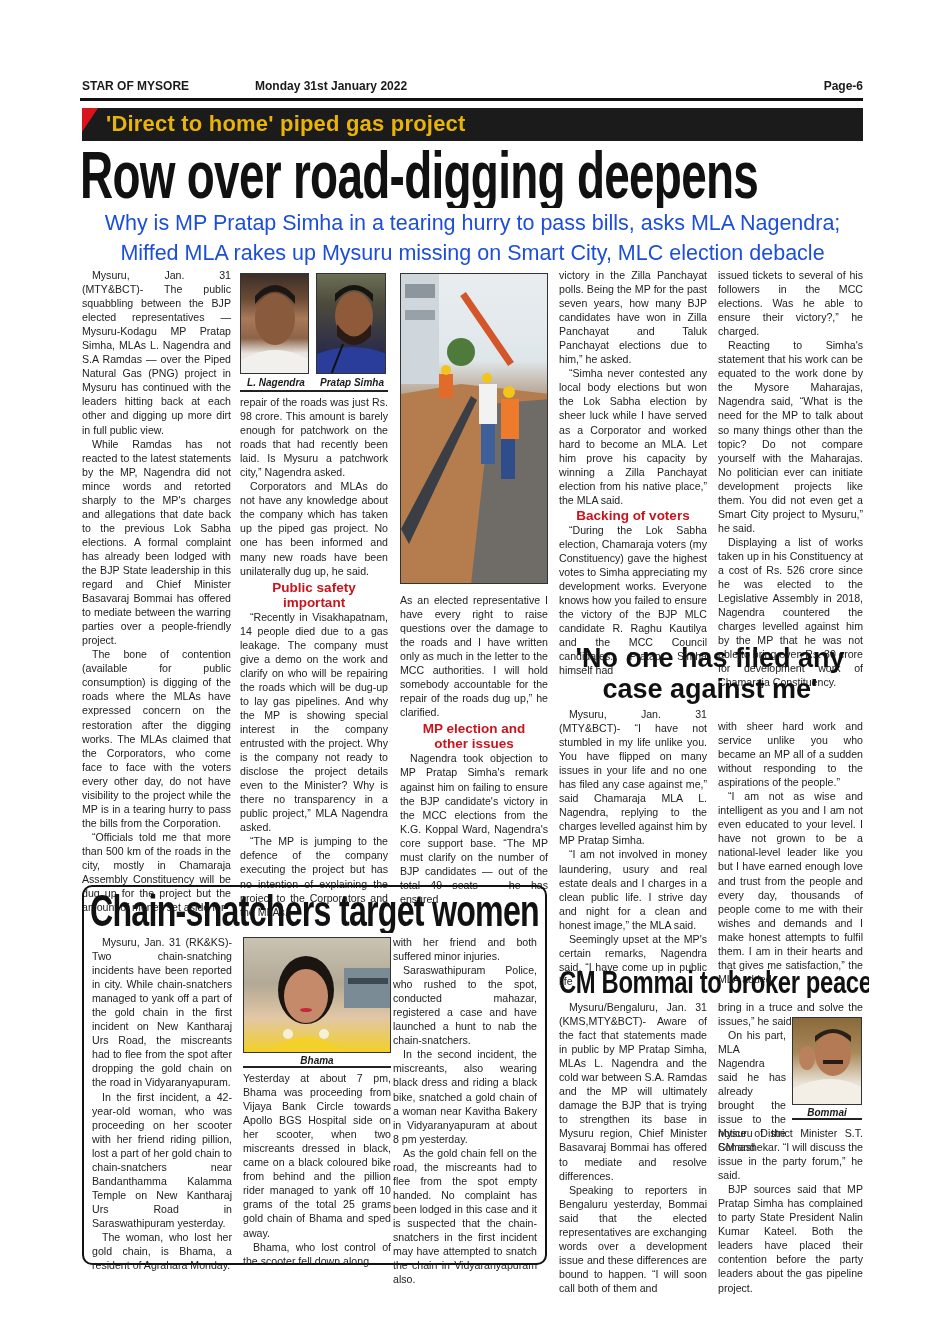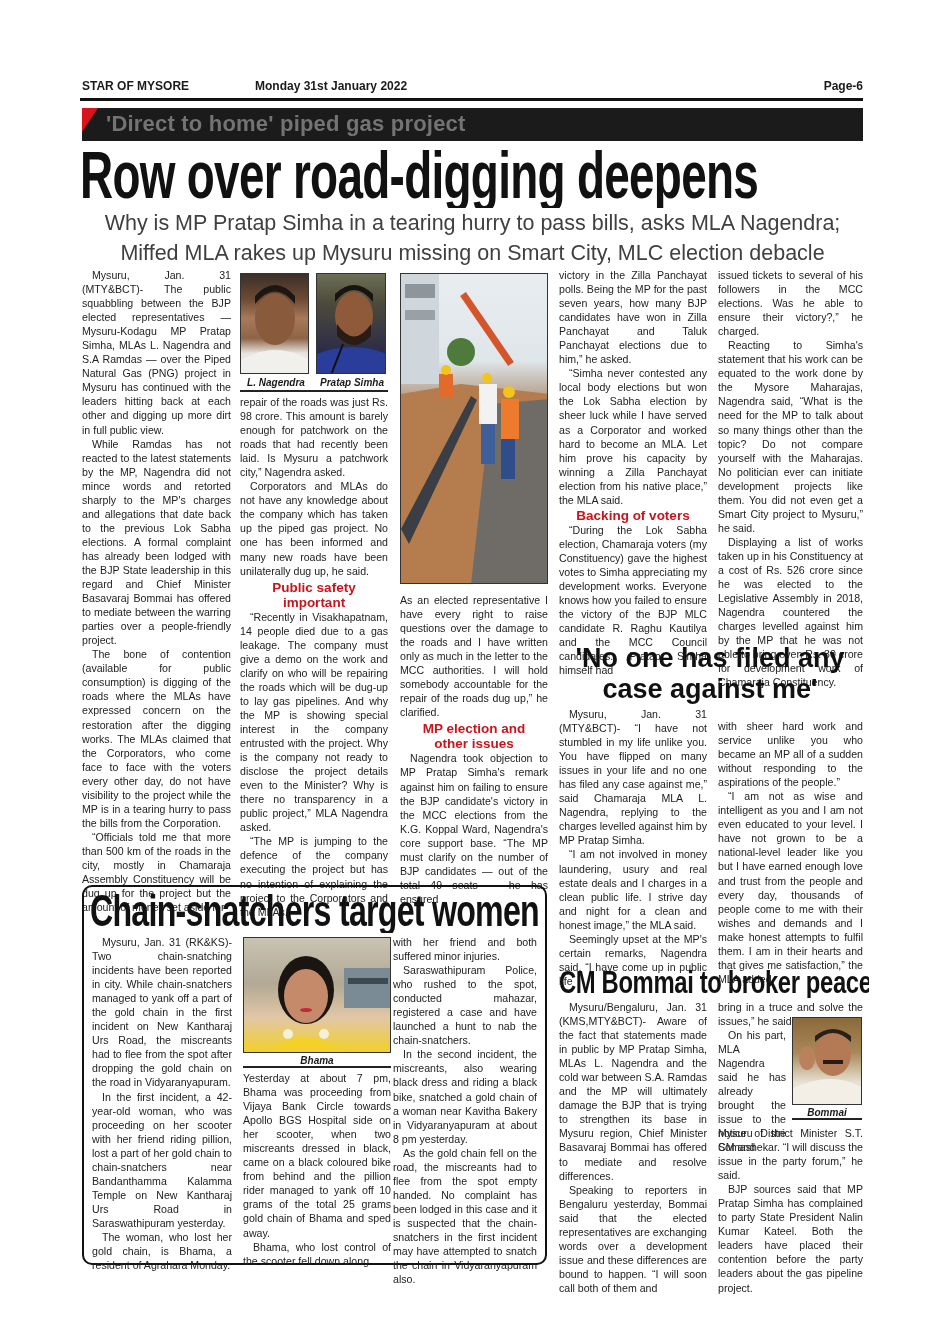--- a/index.html
+++ b/index.html
@@ -7,26 +7,26 @@
   body { position: relative; font-family: "Liberation Sans", sans-serif; color: #1a1a1a; }
 
   .masthead { position: absolute; left: 82px; top: 79px; width: 781px; height: 16px; font-weight: bold; font-size: 12px; }
   .masthead .pub { position: absolute; left: 0; top: 0; }
   .masthead .date { position: absolute; left: 160px; top: 0; padding-left: 13px; }
   .masthead .page { position: absolute; right: 0; top: 0; }
   .mast-rule { position: absolute; left: 80px; top: 98px; width: 783px; height: 3px; background: #111; }
 
   .kicker { position: absolute; left: 82px; top: 108px; width: 781px; height: 33px; background: #1b1b1b; }
   .kicker .flag { position: absolute; left: 0; top: 0; width: 0; height: 0; border-top: 24px solid #d8141c; border-right: 16px solid transparent; }
-  .kicker .txt { position: absolute; left: 24px; top: 3px; color: #737373; font-weight: bold; font-size: 22px; letter-spacing: 0.2px; }
+  .kicker .txt { position: absolute; left: 24px; top: 3px; color: #eab308; font-weight: bold; font-size: 22px; letter-spacing: 0.2px; }
 
   .headline { position: absolute; left: 80px; top: 142px; width: 785px; height: 66px; overflow: hidden; }
   .headline span { display: block; font-family: "Liberation Sans", sans-serif; font-weight: bold; font-size: 66px; line-height: 66px; color: #111; transform: scaleX(0.695); transform-origin: left top; white-space: nowrap; letter-spacing: -1px; }
 
-  .deck { position: absolute; left: 82px; width: 781px; text-align: center; color: #404040; font-size: 21.5px; line-height: 26px; white-space: nowrap; }
+  .deck { position: absolute; left: 82px; width: 781px; text-align: center; color: #1d4ed8; font-size: 21.5px; line-height: 26px; white-space: nowrap; }
   .deck1 { top: 210px; }
   .deck2 { top: 240px; }
 
   .col { position: absolute; font-size: 10.6px; line-height: 14.05px; text-align: justify; color: #222; }
   .col p { text-indent: 10px; }
   .col p + p { margin-top: 0; }
   .sub { color: #c8141c; font-weight: bold; text-align: center; font-size: 13.5px; line-height: 15px; text-indent: 0 !important; }
 
   .photo { position: absolute; border: 1px solid #333; overflow: hidden; }
   .caption { position: absolute; font-style: italic; font-weight: bold; font-size: 10px; text-align: center; border-bottom: 2px solid #222; }

